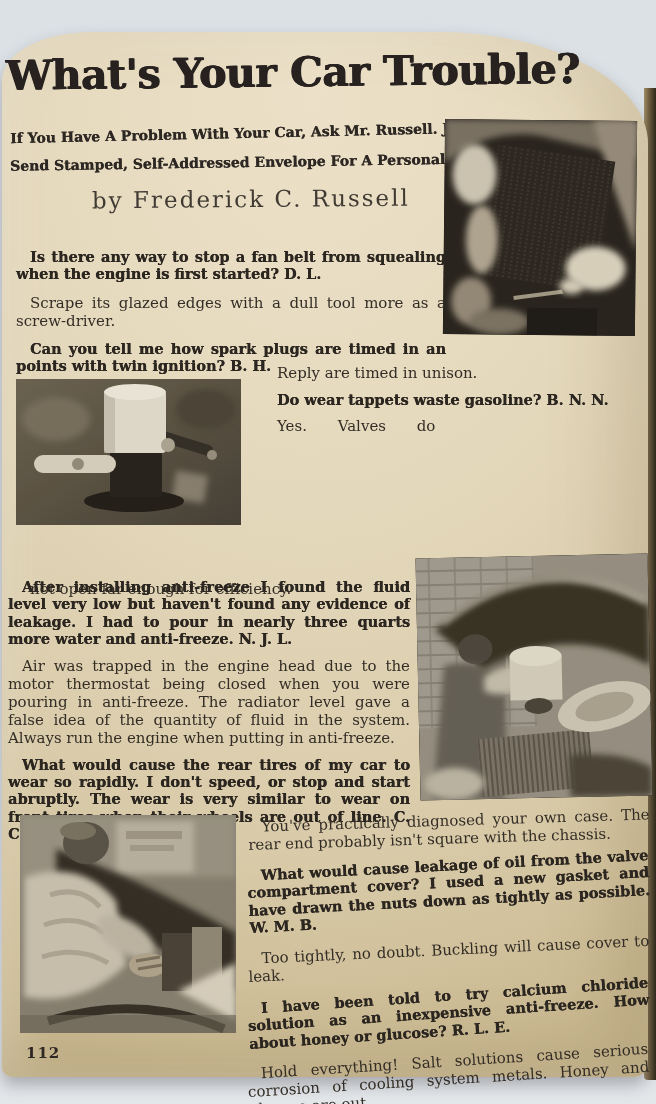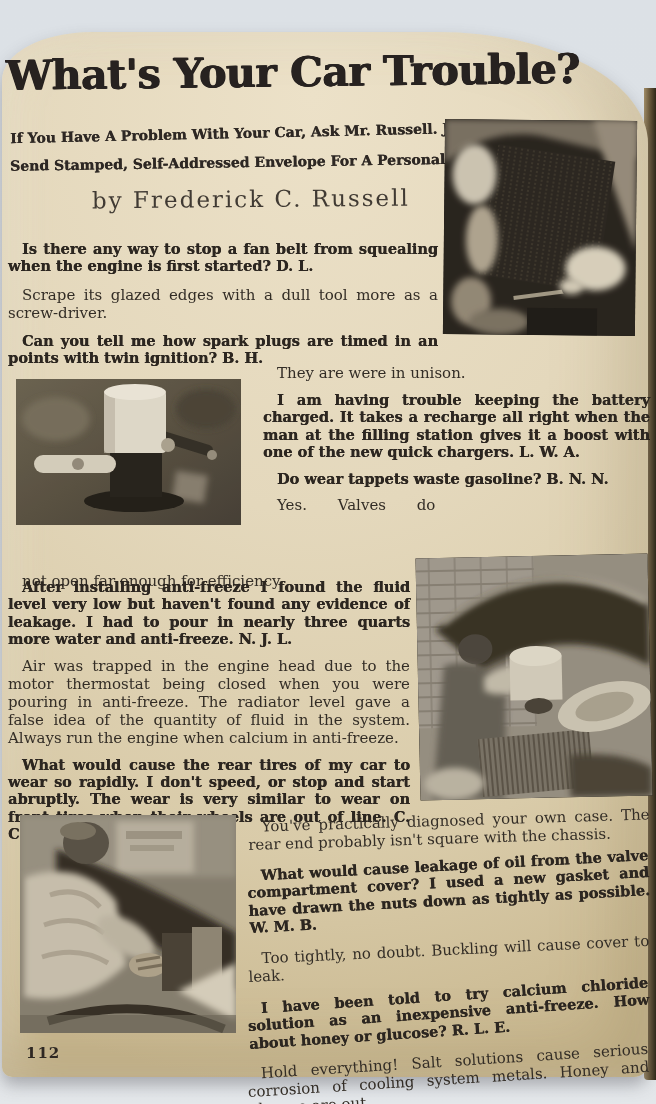--- a/index.html
+++ b/index.html
@@ -43,21 +43,21 @@
   .byline{
     left:90px;top:156px;margin:0;
     font:400 23px/1 "DejaVu Serif", serif;color:#403a33;letter-spacing:2px;
     transform:rotate(-0.5deg);white-space:nowrap;
   }
   .pageno{
     left:24px;top:1014px;
     font:700 15px/1 "DejaVu Serif", serif;color:#2e2823;letter-spacing:1px;
   }
 
-  p.q,p.a{margin:0;text-align:justify;text-indent:14px;color:#332d26;}
+  p.q,p.a{margin:8px;text-align:justify;text-indent:14px;color:#332d26;}
   p.q{font:700 14.5px/1.2 "DejaVu Serif", serif;color:#2c2620;text-shadow:0.3px 0 0 currentColor;}
   p.a{font:400 15px/1.2 "DejaVu Serif", serif;}
 
   .p-q1{left:6px;top:208px;width:430px;}
   .p-a1{left:6px;top:254px;width:430px;}
   .p-q2{left:6px;top:300px;width:430px;}
 
   .col{display:block;}
   .col p{position:static;margin:0 0 9px;}
   .col-right-1{left:261px;top:332px;width:387px;}
@@ -153,22 +153,21 @@
         <rect x="18" y="76" width="82" height="18" rx="9" fill="#d2ccbd"></rect>
         <circle cx="62" cy="85" r="6" fill="#8a8274"></circle>
         <rect x="88" y="12" width="62" height="62" rx="4" fill="#ddd8cb"></rect>
         <rect x="88" y="12" width="11" height="62" fill="#b8b2a2" opacity="0.7"></rect>
         <ellipse cx="119" cy="13" rx="31" ry="8" fill="#eae6db"></ellipse>
         <circle cx="152" cy="66" r="7" fill="#a49c8c"></circle>
       </svg>
     </figure>
 
     <div class="col col-right-1">
-      <p class="a">They are were in unison.</p>
-      <p class="q">I am having trouble keeping the battery charged. It takes a recharge all right when the man at the filling station gives it a boost with one of the new quick chargers. L. W. A.</p>
+      <p class="a">Reply are timed in unison.</p>
       <p class="q">Do wear tappets waste gasoline? B. N. N.</p>
       <p class="a a-spread">Yes. Valves do</p>
     </div>
 
     <p class="a p-cont">not open far enough for efficiency.</p>
 
     <figure class="photo photo3" aria-label="man pouring anti-freeze into radiator under open hood">
       <svg viewBox="0 0 232 242" preserveAspectRatio="none">
         <defs>
           <filter id="p3b" x="-30%" y="-30%" width="160%" height="160%">
@@ -199,21 +198,21 @@
         <rect x="60" y="178" width="112" height="58" fill="url(#p3grille)" transform="rotate(-4 116 207)"></rect>
         <ellipse cx="186" cy="152" rx="48" ry="23" fill="#c7c1b1" transform="rotate(-14 186 152)"></ellipse>
         <ellipse cx="186" cy="152" rx="30" ry="13" fill="#a29b8b" transform="rotate(-14 186 152)"></ellipse>
         <path d="M150 200 Q200 196 232 214 L232 242 L150 242 Z" fill="#3a352c" filter="url(#p3b)"></path>
         <ellipse cx="34" cy="226" rx="30" ry="16" fill="#b5afa0" filter="url(#p3b)"></ellipse>
       </svg>
     </figure>
 
     <div class="col col-left-2">
       <p class="q">After installing anti-freeze I found the fluid level very low but haven't found any evidence of leakage. I had to pour in nearly three quarts more water and anti-freeze. N. J. L.</p>
-      <p class="a">Air was trapped in the engine head due to the motor thermostat being closed when you were pouring in anti-freeze. The radiator level gave a false idea of the quantity of fluid in the system. Always run the engine when calcium in anti-freeze.</p>
+      <p class="a">Air was trapped in the engine head due to the motor thermostat being closed when you were pouring in anti-freeze. The radiator level gave a false idea of the quantity of fluid in the system. Always run the engine when putting in anti-freeze.</p>
       <p class="q">What would cause the rear tires of my car to wear so rapidly. I don't speed, or stop and start abruptly. The wear is very similar to wear on front tires when their wheels are out of line. C. C. M.</p>
     </div>
 
     <figure class="photo photo4" aria-label="mechanic in coveralls working on front of car engine">
       <svg viewBox="0 0 216 218" preserveAspectRatio="none">
         <defs>
           <filter id="p4b" x="-30%" y="-30%" width="160%" height="160%">
               <feGaussianBlur stdDeviation="3"></feGaussianBlur>
             </filter>
         </defs>

